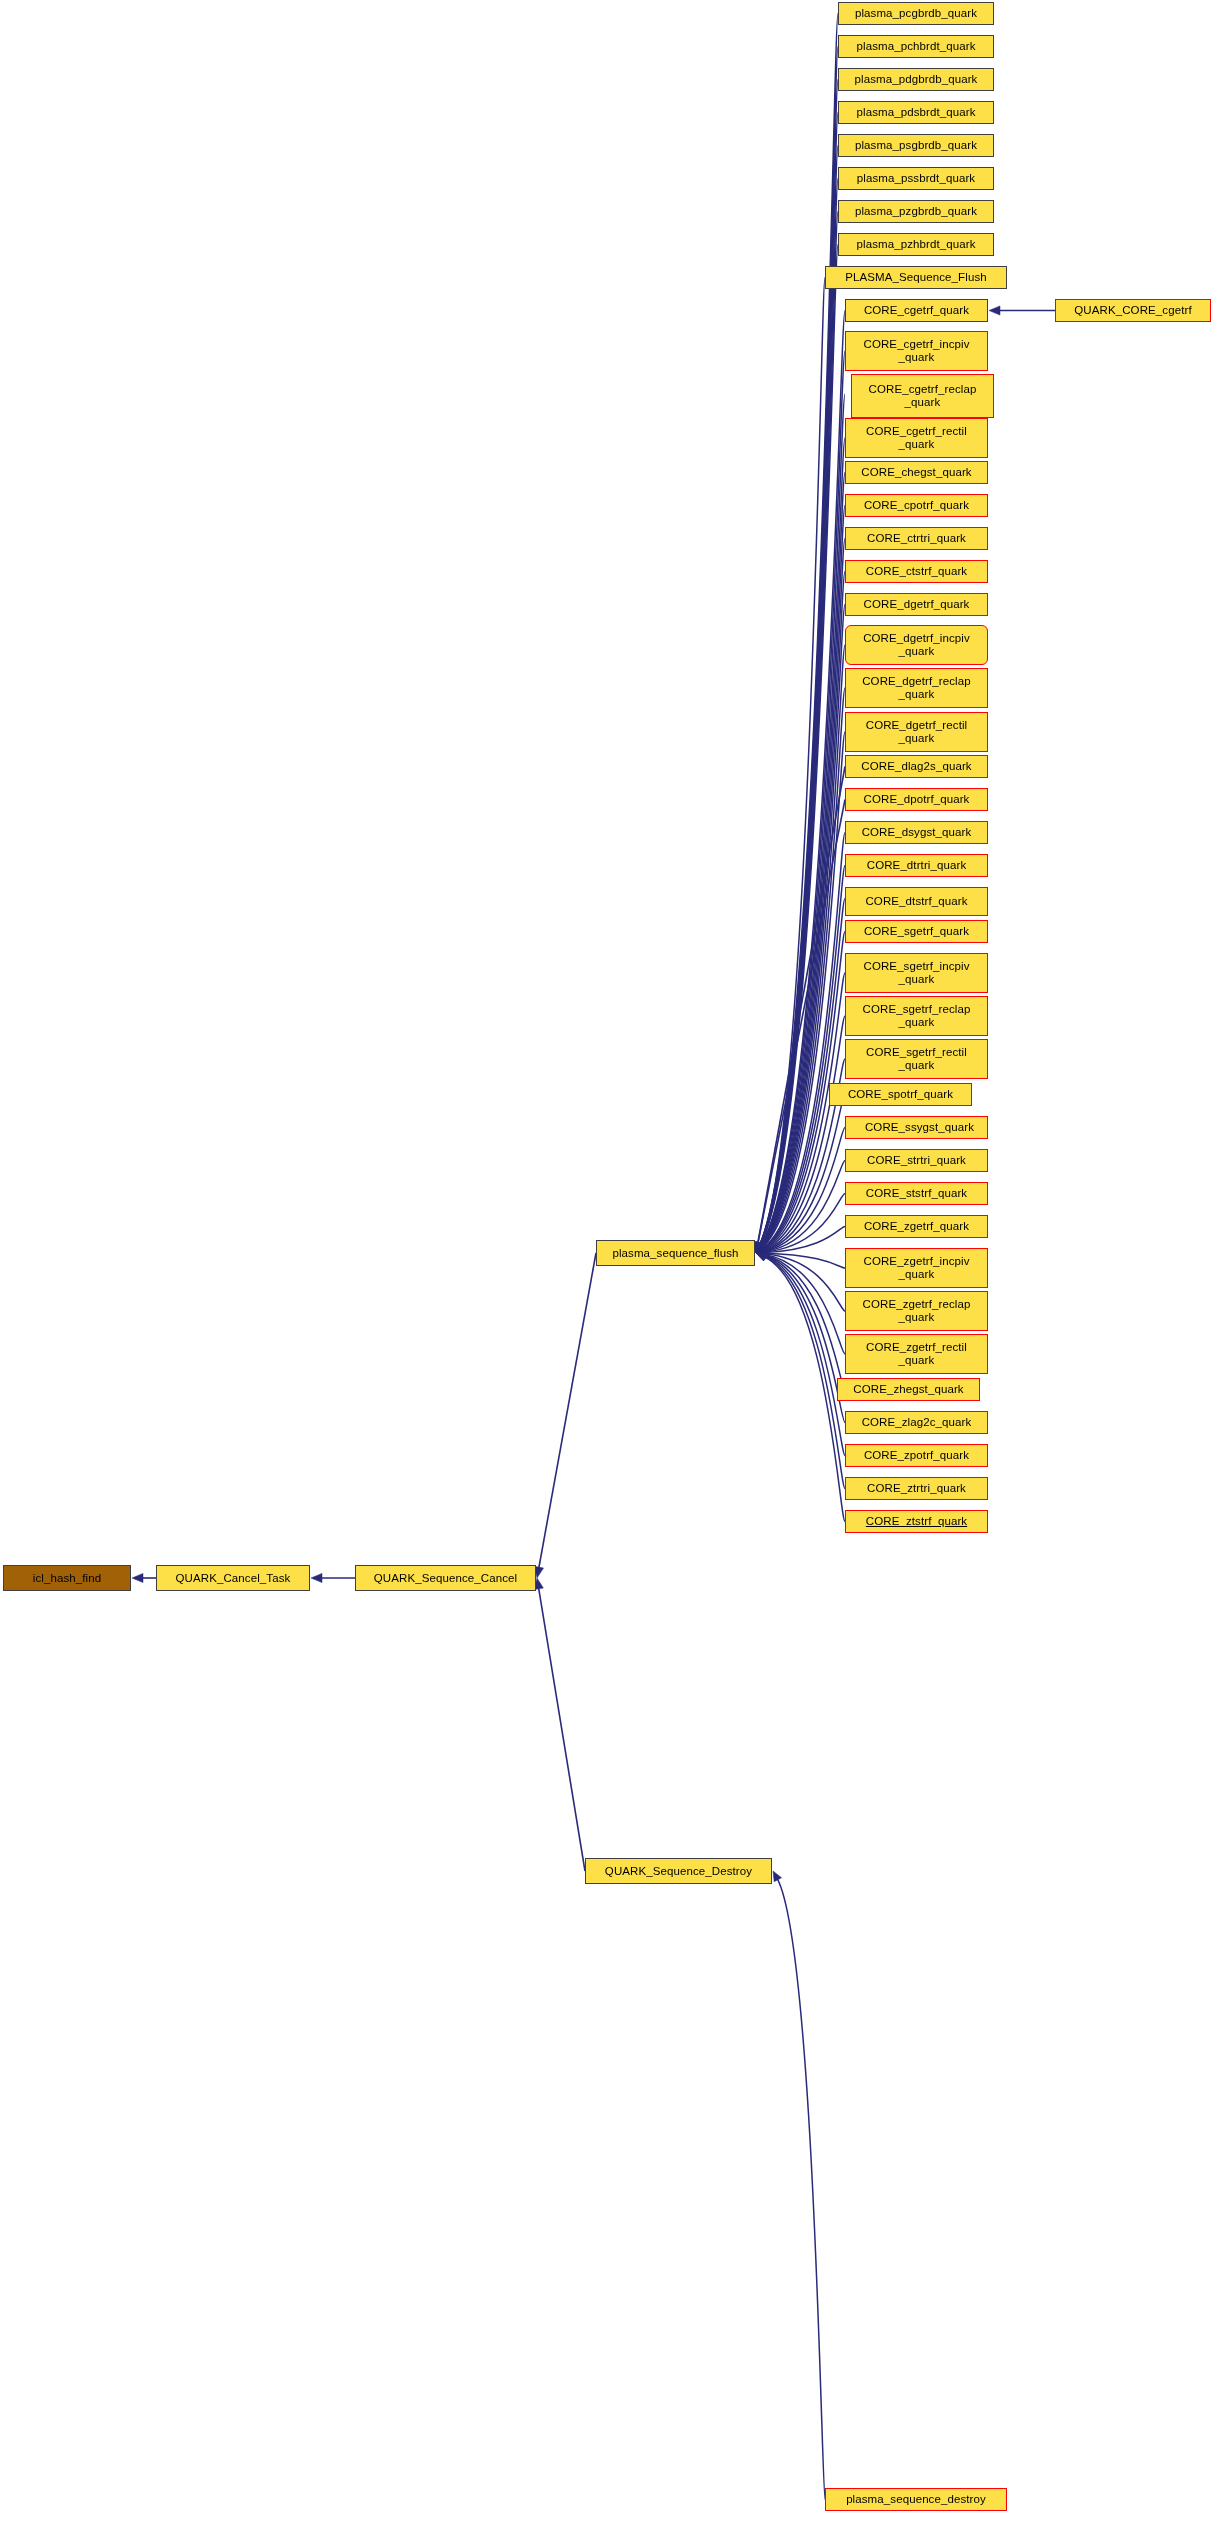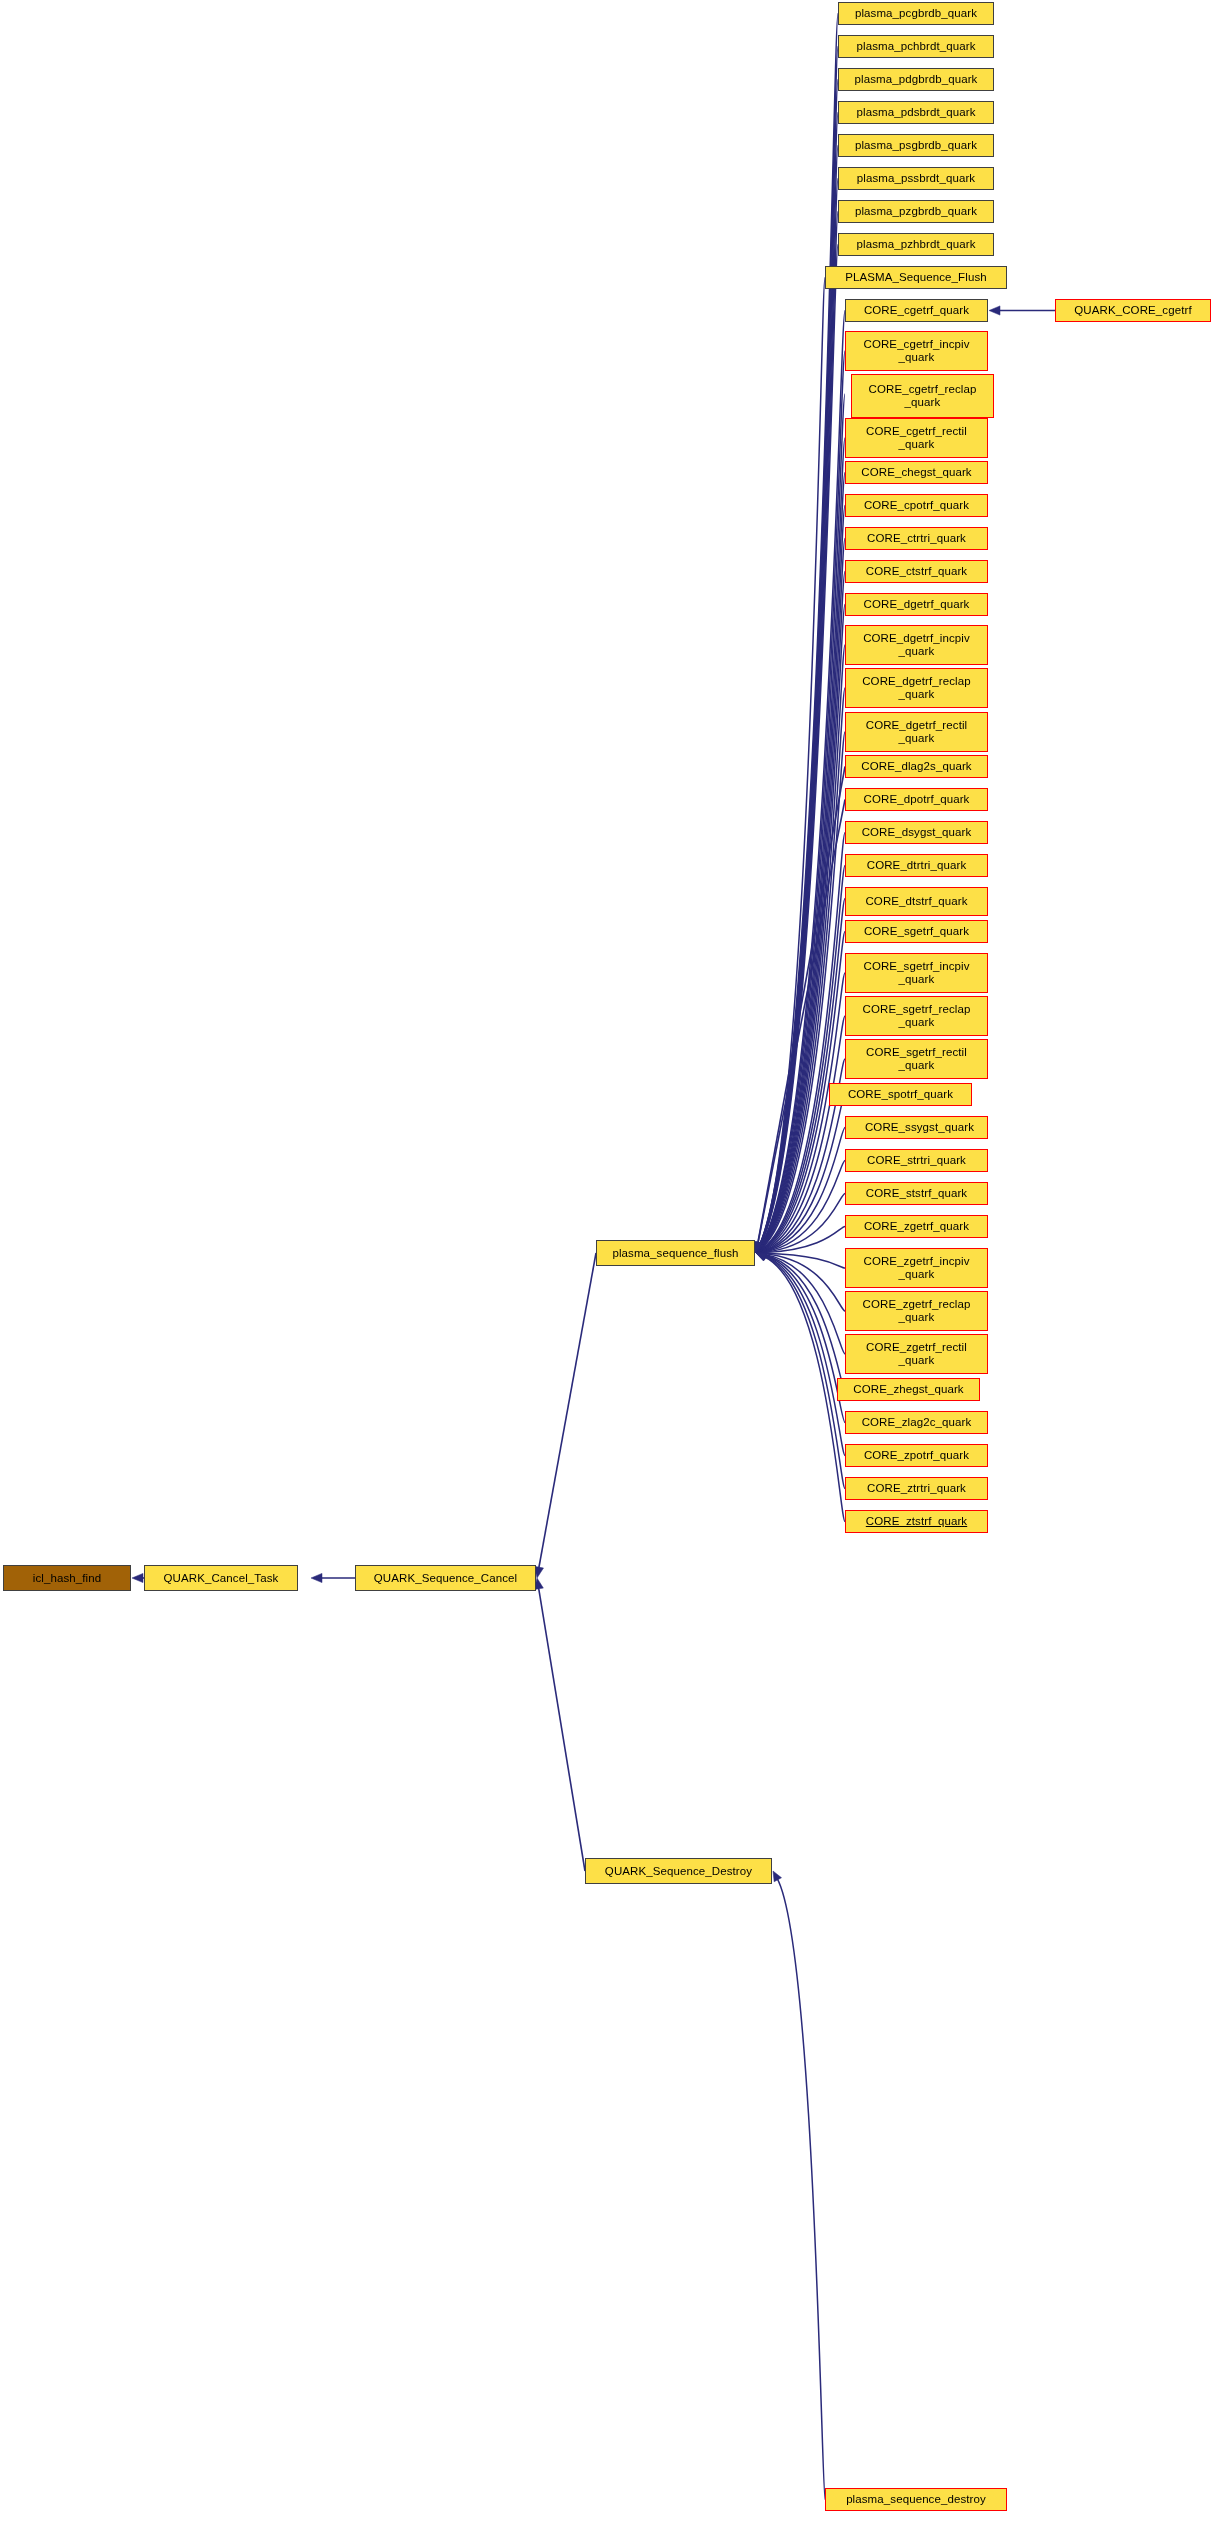--- a/index.html
+++ b/index.html
@@ -243,21 +243,21 @@
       <g>
         <path d="M 825 2499.5 C 821.88 2499.5, 814.6 1946.42, 777.1053225641864 1878.442870860359" stroke="#2a2a7a" stroke-width="1.5" fill="none"></path>
         <polygon points="773,1871 781.5074450888674,1877.727806333413 774.1521374151007,1881.7848309850792" fill="#2a2a7a" stroke="#2a2a7a" stroke-width="0.5"></polygon>
       </g>
       <g>
         <line x1="1055" y1="310.5" x2="998.9" y2="310.5" stroke="#2a2a7a" stroke-width="1.6" fill="none"></line>
         <polygon points="989,310.5 1000,305.88 1000,315.12" fill="#2a2a7a" stroke="#2a2a7a" stroke-width="0.5"></polygon>
       </g>
     </svg>
 <div class="node grey" style="left: 3px; top: 1565px; width: 128px; height: 26px;">icl_hash_find</div>
-    <div class="node" style="left: 144px; top: 1565px; width: 154px; height: 26px;">QUARK_Cancel_Task</div>
+    <div class="node" style="left: 156px; top: 1565px; width: 154px; height: 26px;">QUARK_Cancel_Task</div>
     <div class="node" style="left: 355px; top: 1565px; width: 181px; height: 26px;">QUARK_Sequence_Cancel</div>
     <div class="node" style="left: 596px; top: 1240px; width: 159px; height: 26px;">plasma_sequence_flush</div>
     <div class="node" style="left: 585px; top: 1858px; width: 187px; height: 26px;">QUARK_Sequence_Destroy</div>
     <div class="node" style="left: 838px; top: 2px; width: 156px; height: 23px;">plasma_pcgbrdb_quark</div>
     <div class="node" style="left: 838px; top: 35px; width: 156px; height: 23px;">plasma_pchbrdt_quark</div>
     <div class="node" style="left: 838px; top: 68px; width: 156px; height: 23px;">plasma_pdgbrdb_quark</div>
     <div class="node" style="left: 838px; top: 101px; width: 156px; height: 23px;">plasma_pdsbrdt_quark</div>
     <div class="node" style="left: 838px; top: 134px; width: 156px; height: 23px;">plasma_psgbrdb_quark</div>
     <div class="node" style="left: 838px; top: 167px; width: 156px; height: 23px;">plasma_pssbrdt_quark</div>
     <div class="node" style="left: 838px; top: 200px; width: 156px; height: 23px;">plasma_pzgbrdb_quark</div>
@@ -269,21 +269,21 @@
 _quark</div>
     <div class="node red" style="left: 845px; top: 374px; width: 143px; height: 44px; margin-left: 6px;">CORE_cgetrf_reclap
 _quark</div>
     <div class="node red" style="left: 845px; top: 418px; width: 143px; height: 40px;">CORE_cgetrf_rectil
 _quark</div>
     <div class="node red" style="left: 845px; top: 461px; width: 143px; height: 23px;">CORE_chegst_quark</div>
     <div class="node red" style="left: 845px; top: 494px; width: 143px; height: 23px;">CORE_cpotrf_quark</div>
     <div class="node red" style="left: 845px; top: 527px; width: 143px; height: 23px;">CORE_ctrtri_quark</div>
     <div class="node red" style="left: 845px; top: 560px; width: 143px; height: 23px;">CORE_ctstrf_quark</div>
     <div class="node red" style="left: 845px; top: 593px; width: 143px; height: 23px;">CORE_dgetrf_quark</div>
-    <div class="node red" style="left: 845px; top: 625px; width: 143px; height: 40px;">CORE_dgetrf_incpiv
+    <div class="node red" style="left: 845px; top: 625px; width: 143px; height: 40px; border-radius: 6px;">CORE_dgetrf_incpiv
 _quark</div>
     <div class="node red" style="left: 845px; top: 668px; width: 143px; height: 40px;">CORE_dgetrf_reclap
 _quark</div>
     <div class="node red" style="left: 845px; top: 712px; width: 143px; height: 40px;">CORE_dgetrf_rectil
 _quark</div>
     <div class="node red" style="left: 845px; top: 755px; width: 143px; height: 23px;">CORE_dlag2s_quark</div>
     <div class="node red" style="left: 845px; top: 788px; width: 143px; height: 23px;">CORE_dpotrf_quark</div>
     <div class="node red" style="left: 845px; top: 821px; width: 143px; height: 23px;">CORE_dsygst_quark</div>
     <div class="node red" style="left: 845px; top: 854px; width: 143px; height: 23px;">CORE_dtrtri_quark</div>
     <div class="node red" style="left: 845px; top: 887px; width: 143px; height: 29px;">CORE_dtstrf_quark</div>

